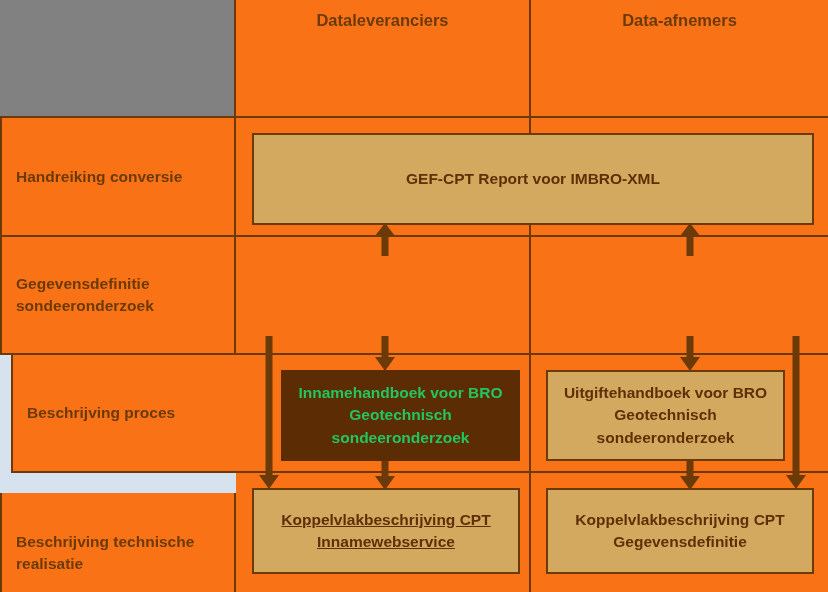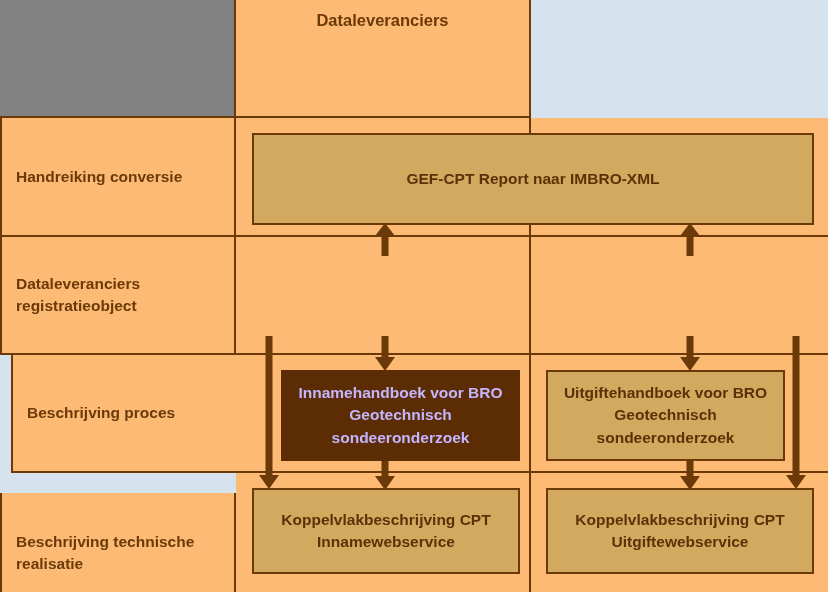--- a/index.html
+++ b/index.html
@@ -17,21 +17,21 @@
     overflow: hidden;
     box-sizing: border-box;
   }
 
   
   .cell {
     position: absolute;
     box-sizing: border-box;
     border-right: 2px solid #6b3a08;
     border-bottom: 2px solid #6b3a08;
-    background: #fdba74;
+    background: #f97316;
   }
   .cell.corner {
     background: #818181;
     border-right: 2px solid #6b3a08;
     border-bottom: 2px solid #6b3a08;
   }
   .cell.rowlabel {
     border-left: 2px solid #6b3a08;
     display: flex;
     align-items: center;
@@ -70,50 +70,53 @@
     display: flex;
     align-items: center;
     justify-content: center;
     text-align: center;
     padding: 2px 8px;
     z-index: 3;
   }
   .docbox.highlight {
     background: #5c2d05;
     border-color: #5c2d05;
-    color: #c4b5fd;
+    color: #22c55e;
   }
 
   
   .arrow {
     position: absolute;
     z-index: 2;
   }
   .arrow svg { display: block; }
 </style>
 </head>
 <body>
 
 <div id="diagram">
 
   <div class="cell corner" style="left:0;top:0;width:236px;height:118px;"></div>
 
   <div class="cell colhead" style="left:236px;top:0;width:295px;height:118px;">
     <span class="colhead-text">Dataleveranciers</span>
   </div>
 
+  <div class="cell colhead" style="left:531px;top:0;width:297px;height:118px;border-right:none;">
+    <span class="colhead-text">Data-afnemers</span>
+  </div>
 
   <div class="cell rowlabel" style="left:0;top:118px;width:236px;height:119px;">
     <span class="rowlabel-text">Handreiking conversie</span>
   </div>
   <div class="cell" style="left:236px;top:118px;width:295px;height:119px;"></div>
   <div class="cell" style="left:531px;top:118px;width:297px;height:119px;border-right:none;"></div>
 
   <div class="cell rowlabel" style="left:0;top:237px;width:236px;height:118px;">
-    <span class="rowlabel-text">Dataleveranciers registratieobject</span>
+    <span class="rowlabel-text">Gegevensdefinitie sondeeronderzoek</span>
   </div>
   <div class="cell" style="left:236px;top:237px;width:295px;height:118px;"></div>
   <div class="cell" style="left:531px;top:237px;width:297px;height:118px;border-right:none;"></div>
 
   <div class="cell rowlabel" style="left:0;top:355px;width:236px;height:118px;margin-left:11px;">
     <span class="rowlabel-text">Beschrijving proces</span>
   </div>
   <div class="cell" style="left:236px;top:355px;width:295px;height:118px;"></div>
   <div class="cell" style="left:531px;top:355px;width:297px;height:118px;border-right:none;"></div>
 
@@ -165,33 +168,33 @@
     </svg>
   </div>
 
   <div class="arrow" style="left:679px;top:455px;">
     <svg width="22" height="36" viewBox="0 0 22 36">
       <path d="M7.5 0 L14.5 0 L14.5 21 L21 21 L11 35 L1 21 L7.5 21 Z" fill="#6b3a08"></path>
     </svg>
   </div>
 
   <div class="docbox" style="left:252px;top:133px;width:562px;height:92px;">
-    <span>GEF-CPT Report naar IMBRO-XML</span>
+    <span>GEF-CPT Report voor IMBRO-XML</span>
   </div>
 
 
   <div class="docbox highlight" style="left:281px;top:370px;width:239px;height:91px;">
     <span>Innamehandboek voor BRO Geotechnisch sondeeronderzoek</span>
   </div>
 
   <div class="docbox" style="left:546px;top:370px;width:239px;height:91px;">
     <span>Uitgiftehandboek voor BRO Geotechnisch sondeeronderzoek</span>
   </div>
 
-  <div class="docbox" style="left:252px;top:488px;width:268px;height:86px;">
+  <div class="docbox" style="left:252px;top:488px;width:268px;height:86px;text-decoration:underline;">
     <span>Koppelvlakbeschrijving CPT Innamewebservice</span>
   </div>
 
   <div class="docbox" style="left:546px;top:488px;width:268px;height:86px;">
-    <span>Koppelvlakbeschrijving CPT Uitgiftewebservice</span>
+    <span>Koppelvlakbeschrijving CPT Gegevensdefinitie</span>
   </div>
 
 </div>
 
 </body></html>

